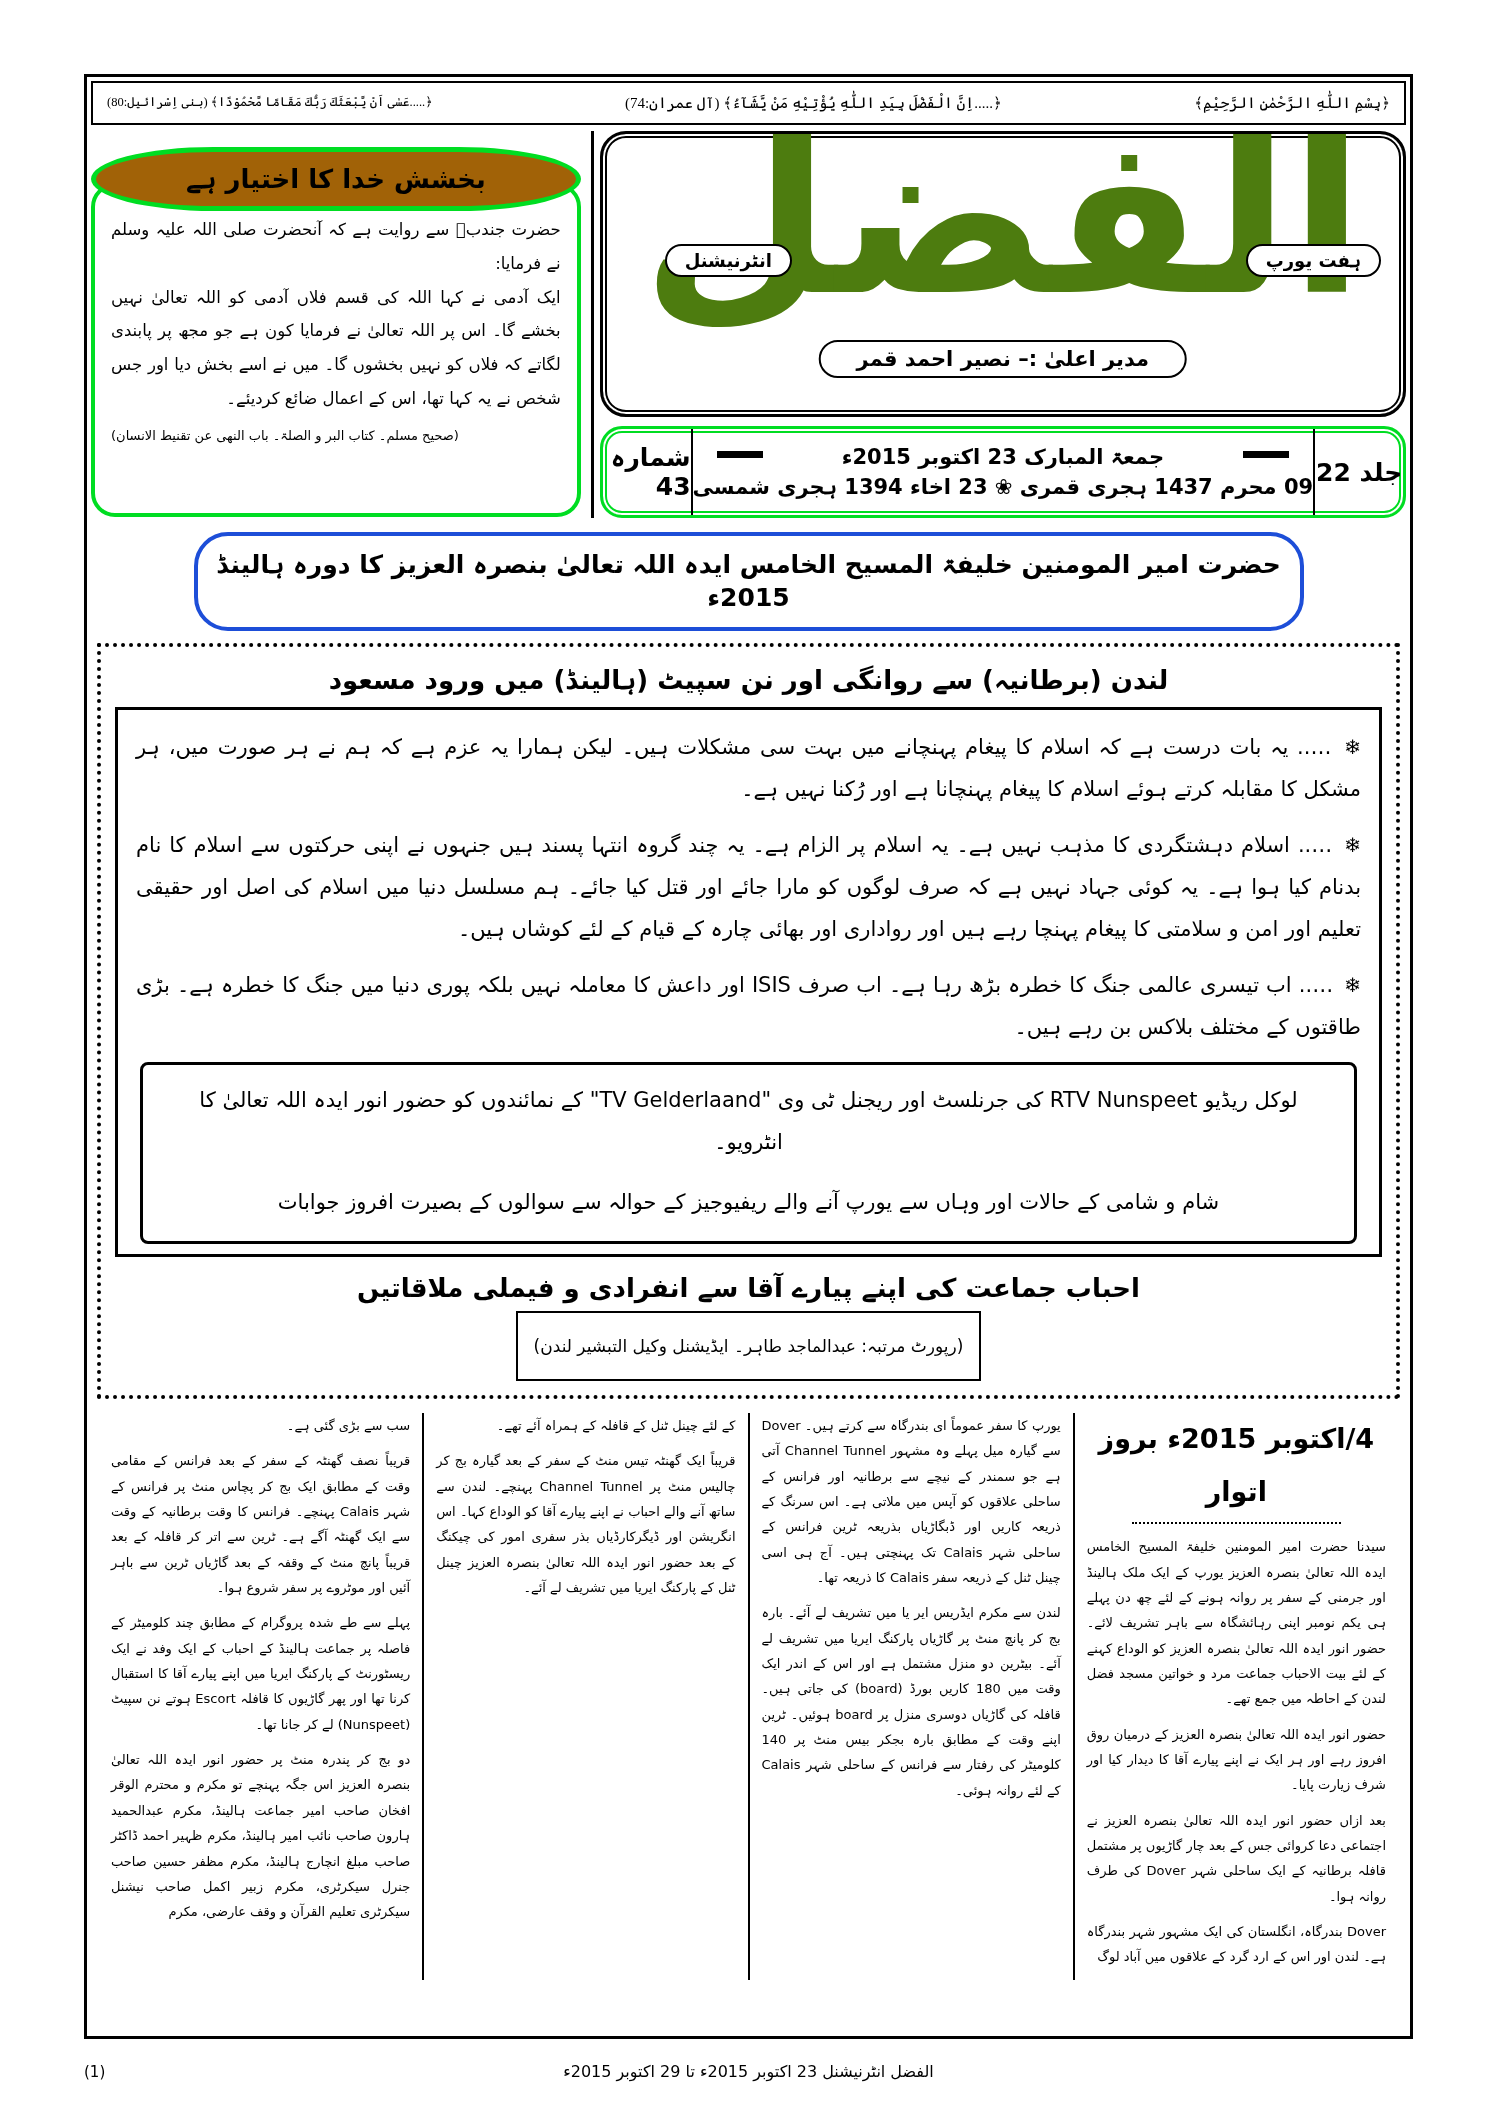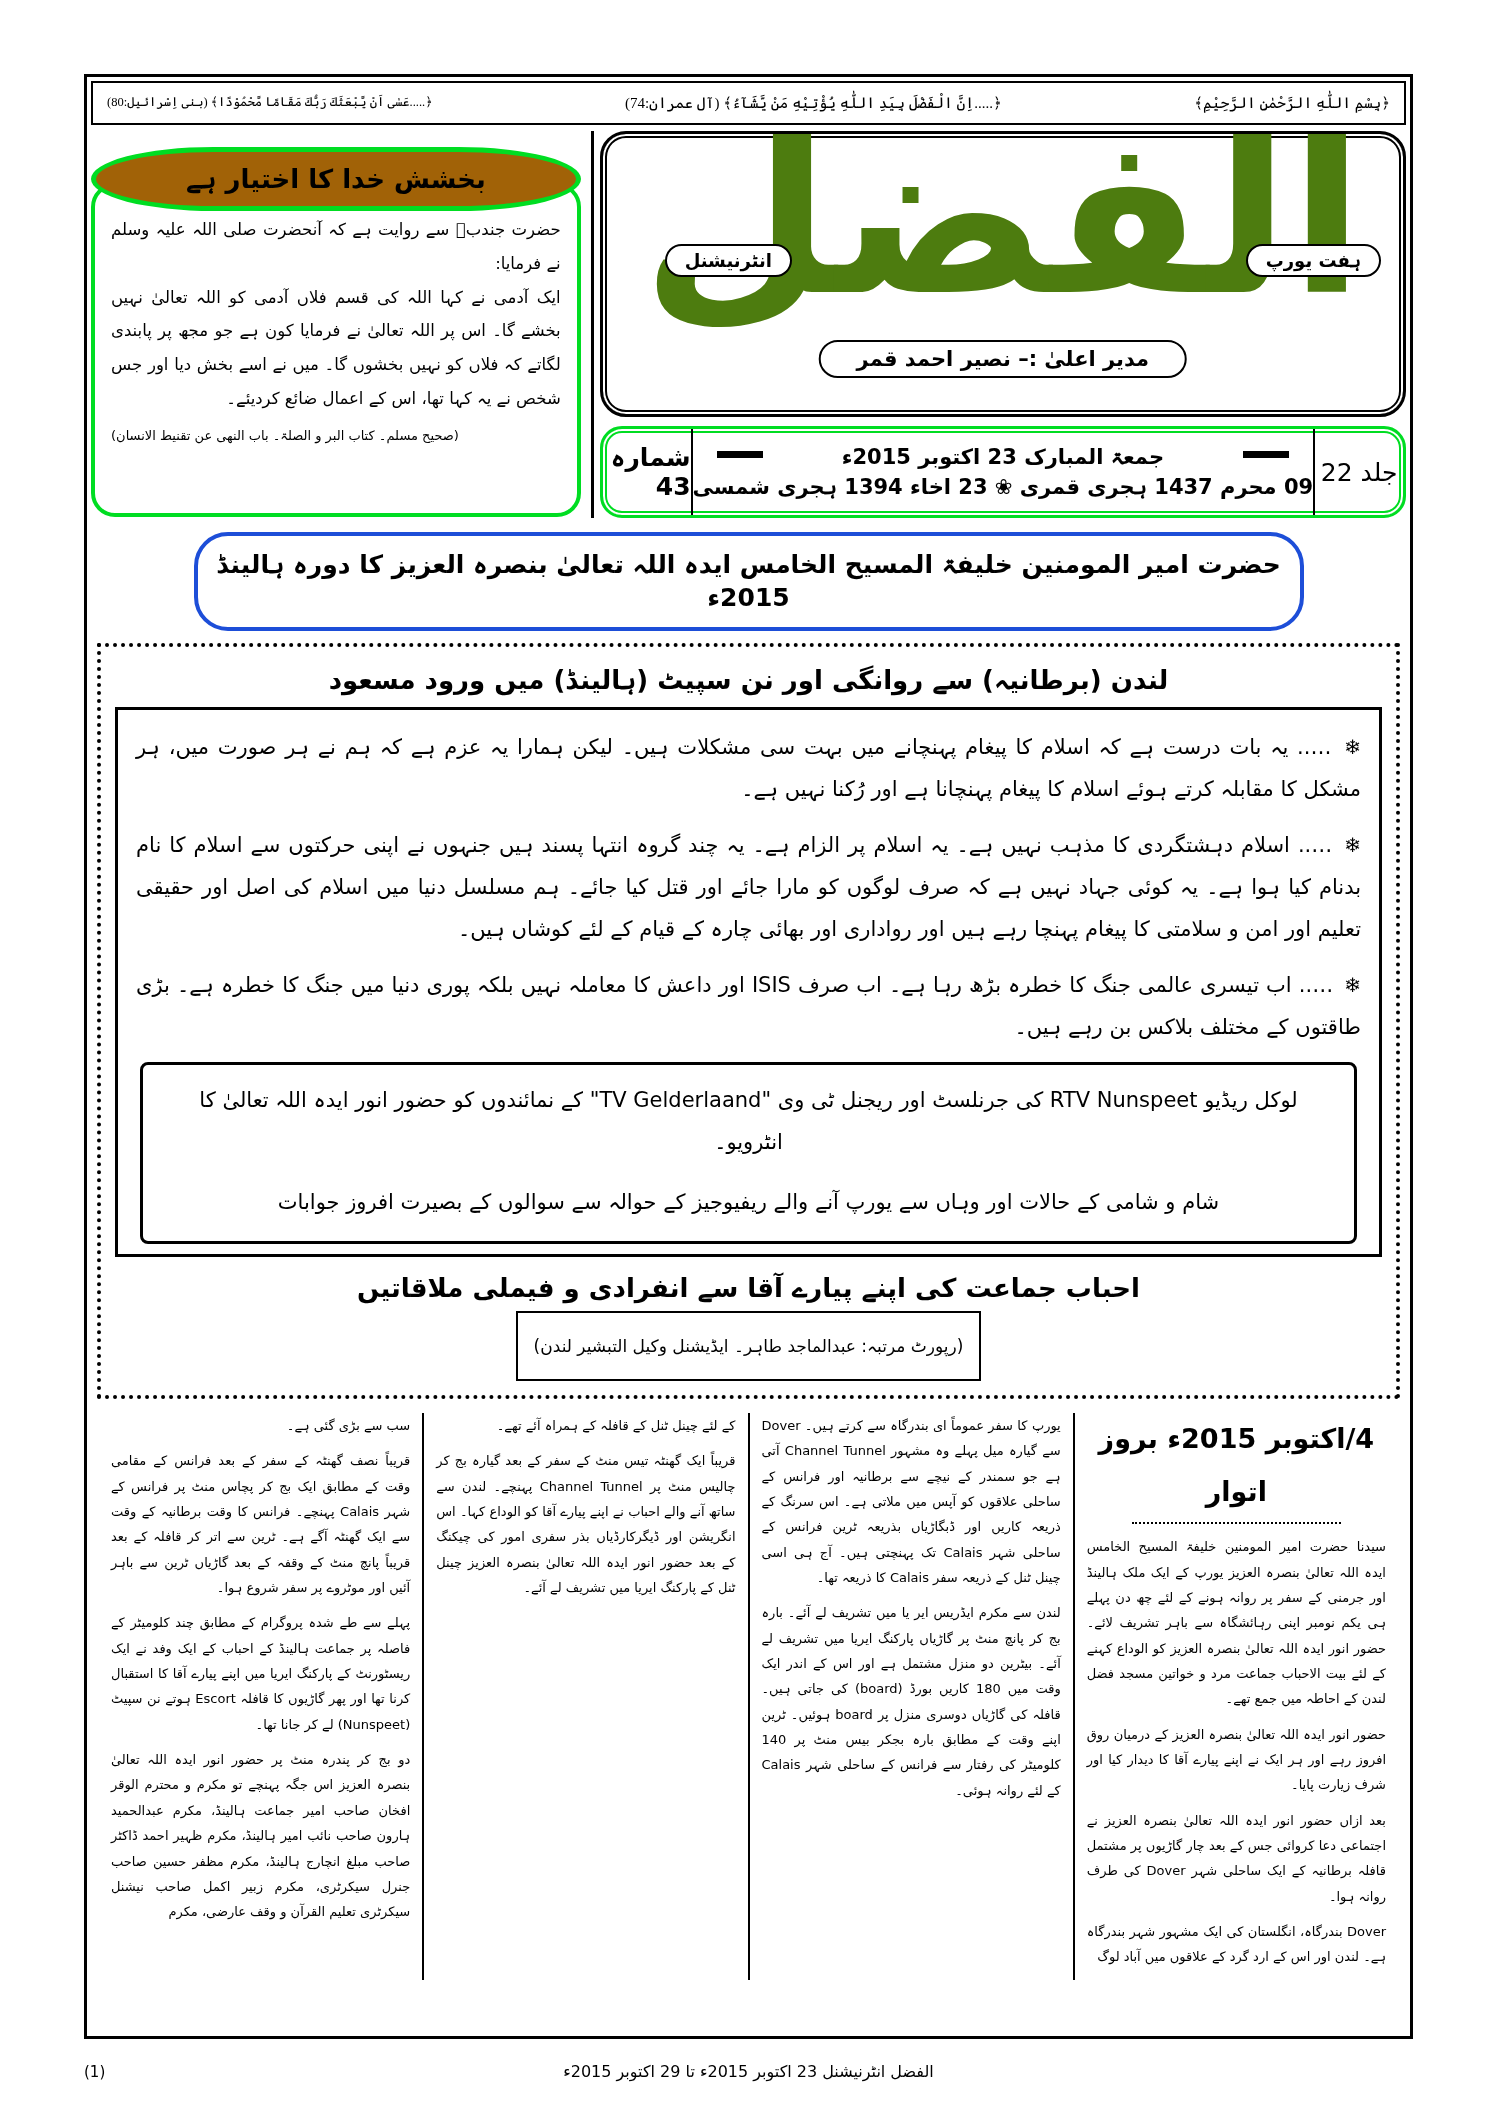--- a/index.html
+++ b/index.html
@@ -130,21 +130,21 @@
     align-items: stretch;
     background: #fff;
   }
   .vol-cell {
     width: 96px;
     display: flex;
     align-items: center;
     justify-content: center;
     border-left: 2.5px solid #000;
     font-size: 25px;
-    font-weight: 400;
+    font-weight: 700;
     font-family: "DejaVu Sans", sans-serif;
     direction: rtl;
   }
   .issue-cell {
     width: 96px;
     display: flex;
     align-items: center;
     justify-content: center;
     border-right: 2.5px solid #000;
     font-size: 25px;

